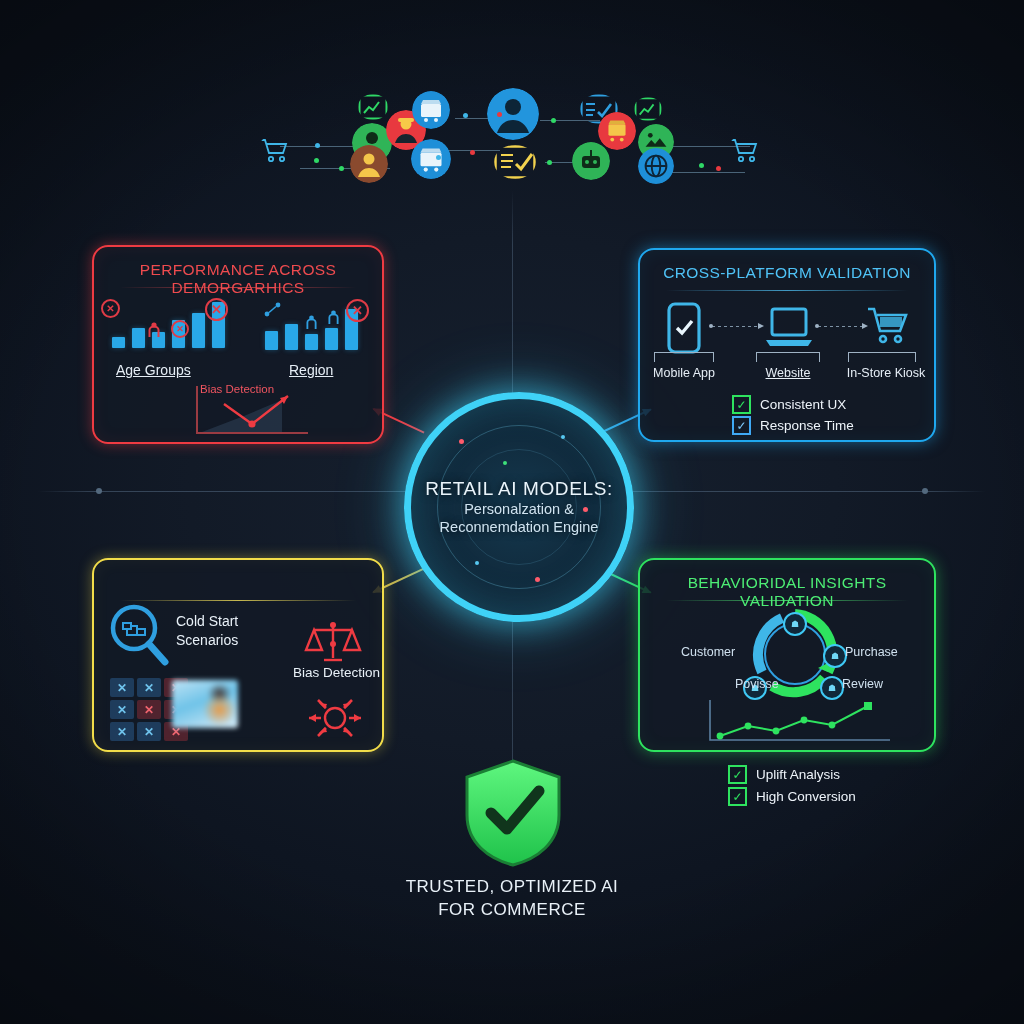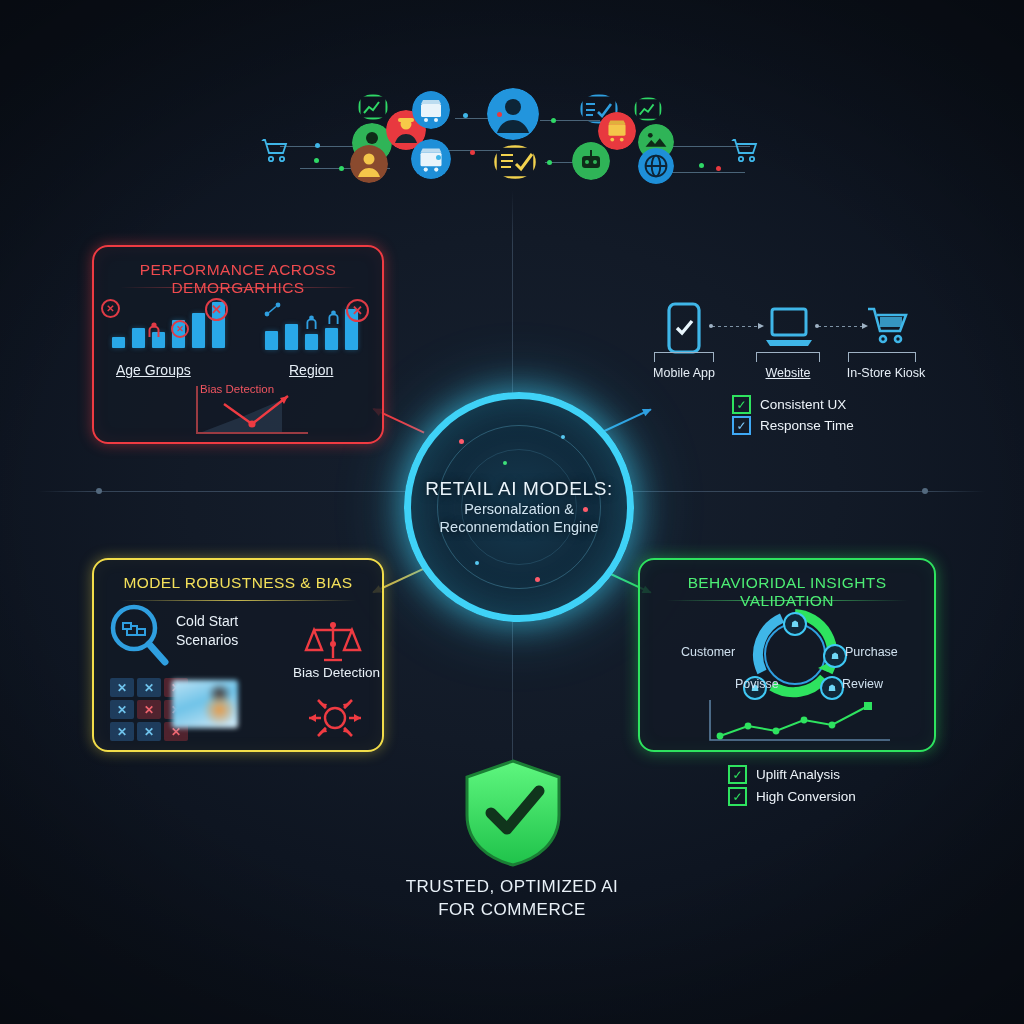--- a/index.html
+++ b/index.html
@@ -319,20 +319,24 @@
     <div class="mc-axis" style="left:0;top:46px;width:112px;height:1.5px;"></div>
     <svg style="position:absolute;left:0;top:0;width:112px;height:50px" viewBox="0 0 112 50">
       <path d="M6 46 L48 30 L86 14 L86 46 Z" fill="rgba(120,170,210,.16)"></path>
       <path d="M28 18 L56 38 L92 10" stroke="#ef3b42" stroke-width="2.4" fill="none"></path>
       <circle cx="56" cy="38" r="3.6" fill="#ef3b42"></circle>
       <path d="M92 10 l-8 2 l4 6 z" fill="#ef3b42"></path>
     </svg>
     <div class="mc-label" style="left:4px;top:-3px;">Bias Detection</div>
   </div>
 
+  <div class="panel" id="p-tr">
+    <div class="ptitle">CROSS-PLATFORM VALIDATION</div>
+    <div class="prule"></div>
+  </div>
   <svg style="position:absolute;left:667px;top:302px;width:34px;height:52px" viewBox="0 0 34 52">
       <rect x="2" y="2" width="30" height="48" rx="6" fill="none" stroke="#3fb6e8" stroke-width="3.2"></rect>
       <path d="M10 26l5 5 10-12" stroke="#e9f6fd" stroke-width="3.4" fill="none"></path>
     </svg>
   <svg style="position:absolute;left:764px;top:307px;width:50px;height:42px" viewBox="0 0 50 42">
       <rect x="8" y="2" width="34" height="26" rx="2.5" fill="none" stroke="#3fb6e8" stroke-width="3"></rect>
       <path d="M2 33h46l-4 6H6z" fill="#3fb6e8"></path>
     </svg>
   <svg style="position:absolute;left:866px;top:305px;width:44px;height:42px" viewBox="0 0 44 42">
       <g stroke="#3fb6e8" stroke-width="2.6" fill="none">
@@ -353,21 +357,20 @@
   <div class="chk" style="left:732px;top:395px;">
     <span class="box" style="border-color:#2ee35f;color:#2ee35f;">✓</span>
     <span>Consistent UX</span>
   </div>
   <div class="chk" style="left:732px;top:416px;">
     <span class="box" style="border-color:#3fa9f5;color:#7fc9fb;">✓</span>
     <span>Response Time</span>
   </div>
 
   <div class="panel" id="p-bl">
-    <div class="ptitle">MODEL ROBUSTNESS &amp; BIAS</div>
     <div class="prule"></div>
   </div>
   <svg style="position:absolute;left:108px;top:604px;width:64px;height:62px" viewBox="0 0 64 62">
       <circle cx="26" cy="24" r="21" fill="none" stroke="#2f9fe0" stroke-width="4.5"></circle>
       <path d="M41 40l16 18" stroke="#2f9fe0" stroke-width="7" stroke-linecap="round"></path>
       <g stroke="#2f9fe0" stroke-width="2" fill="none">
         <rect x="15" y="19" width="8" height="6"></rect>
         <rect x="29" y="25" width="8" height="6"></rect>
         <path d="M23 22h6v6M19 25v6h10"></path>
       </g>

